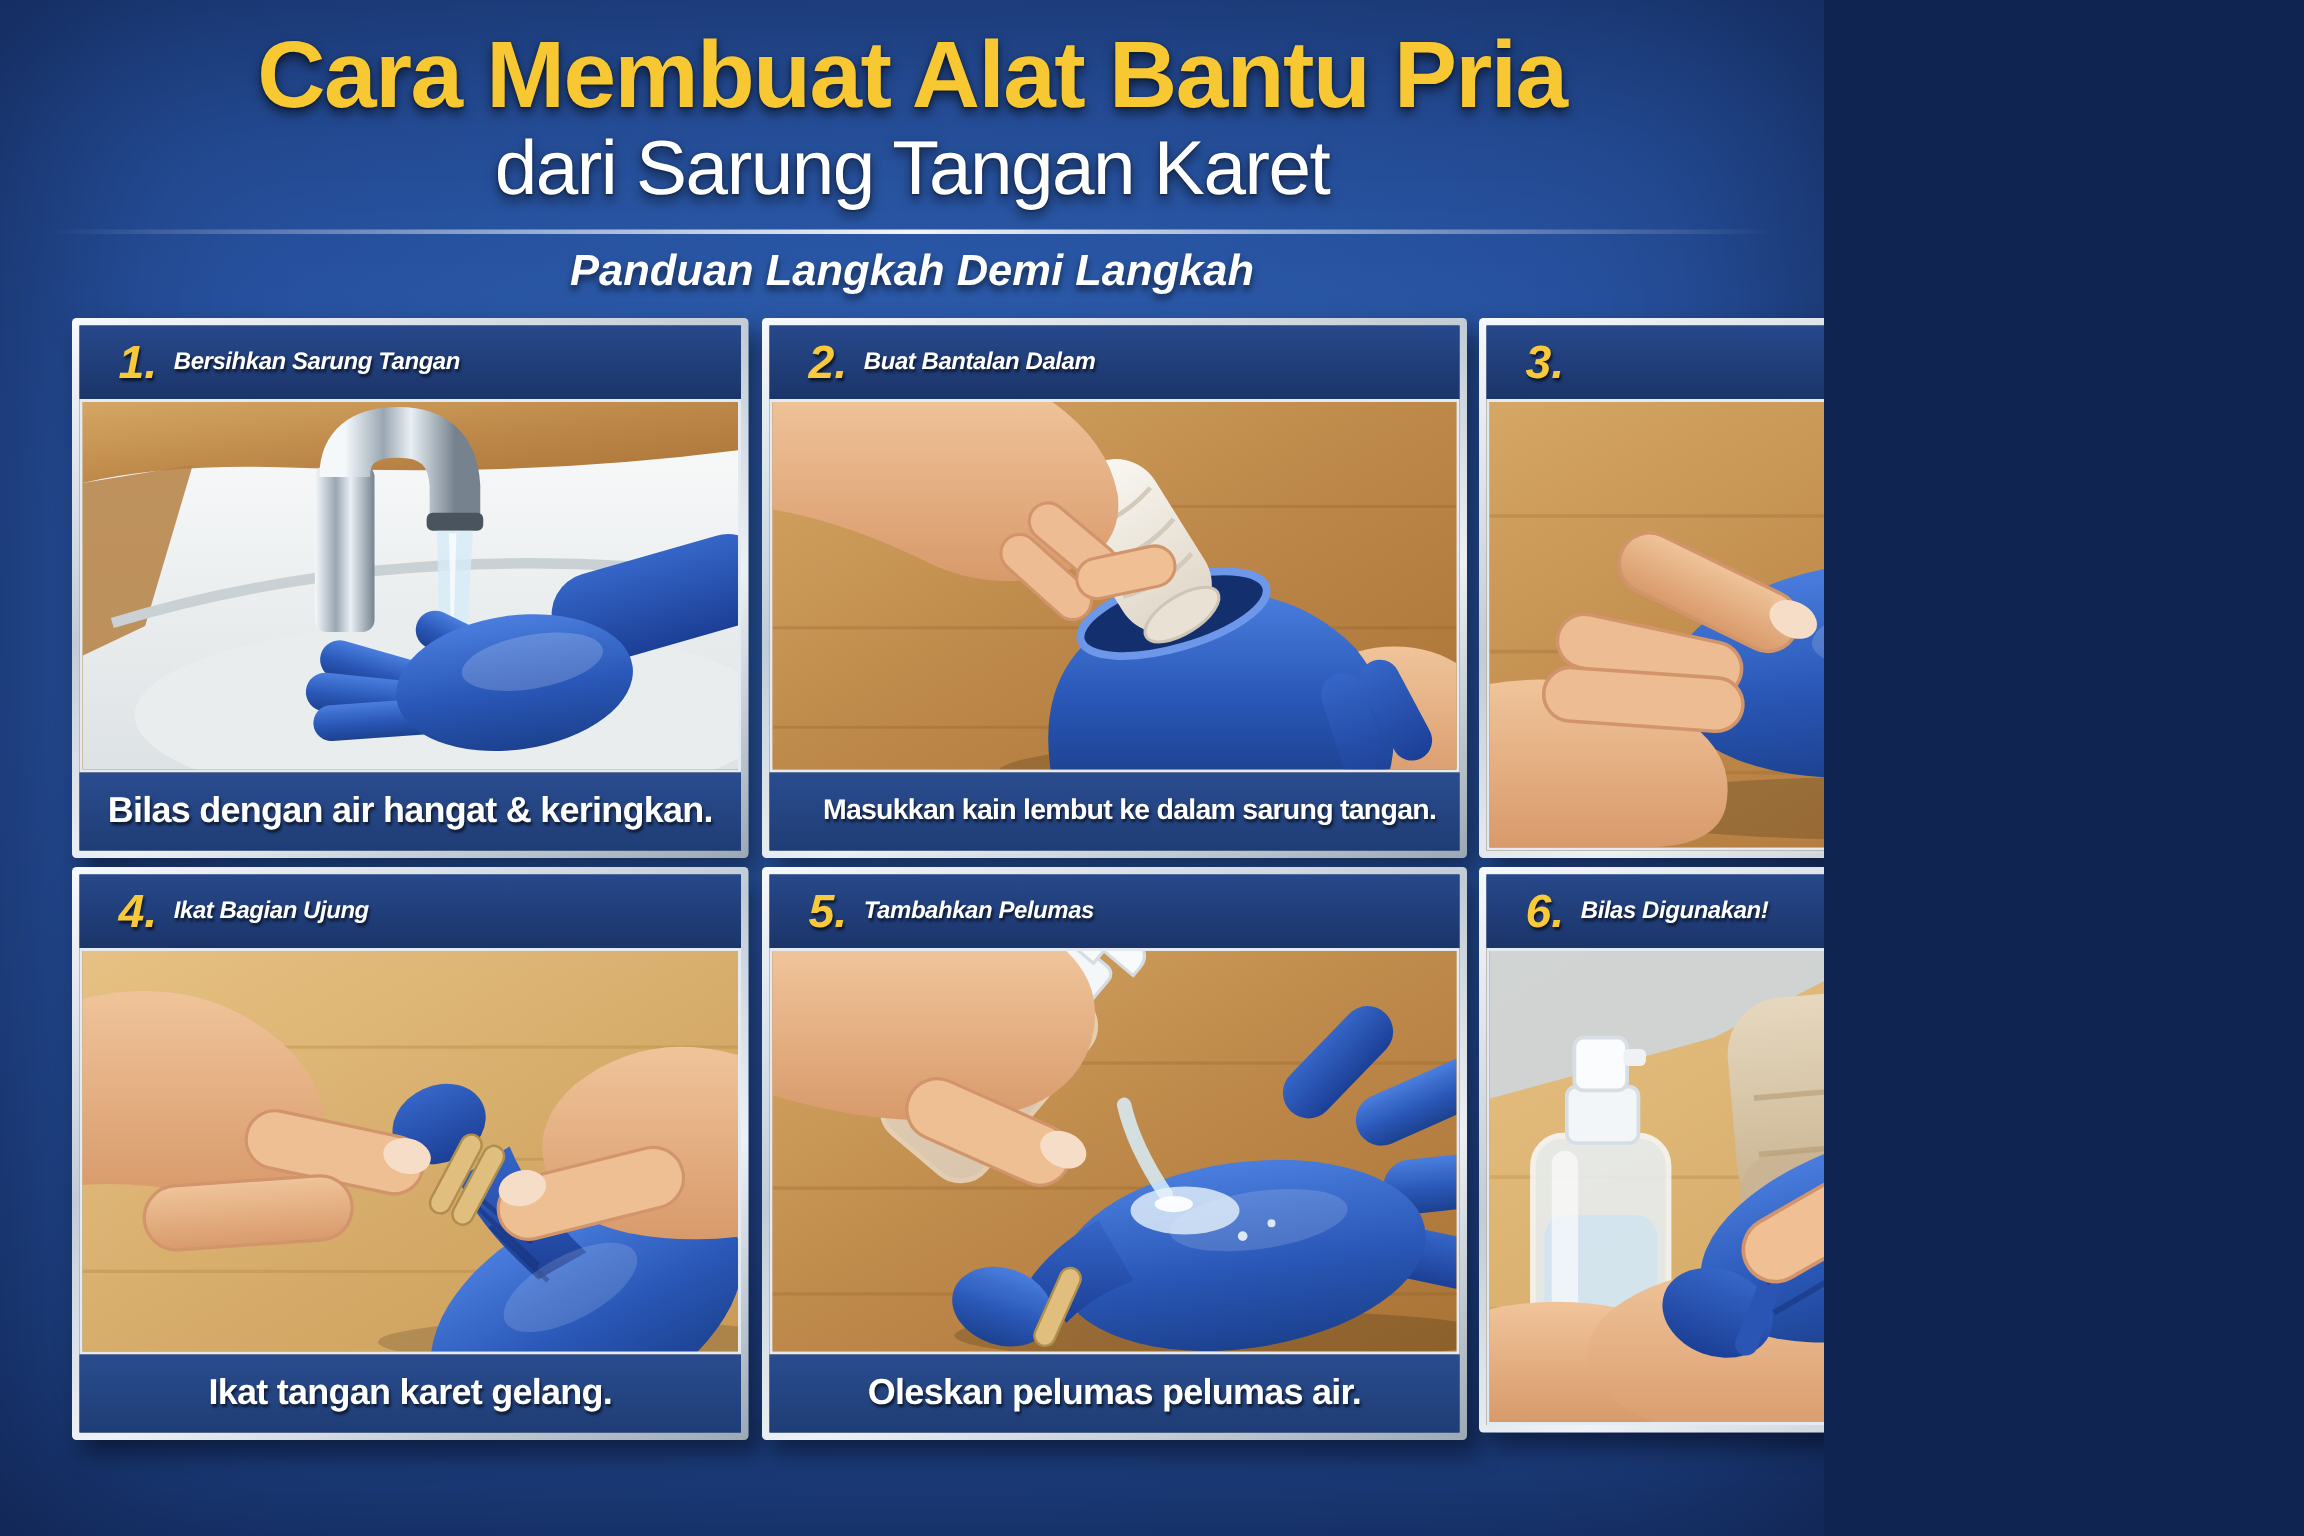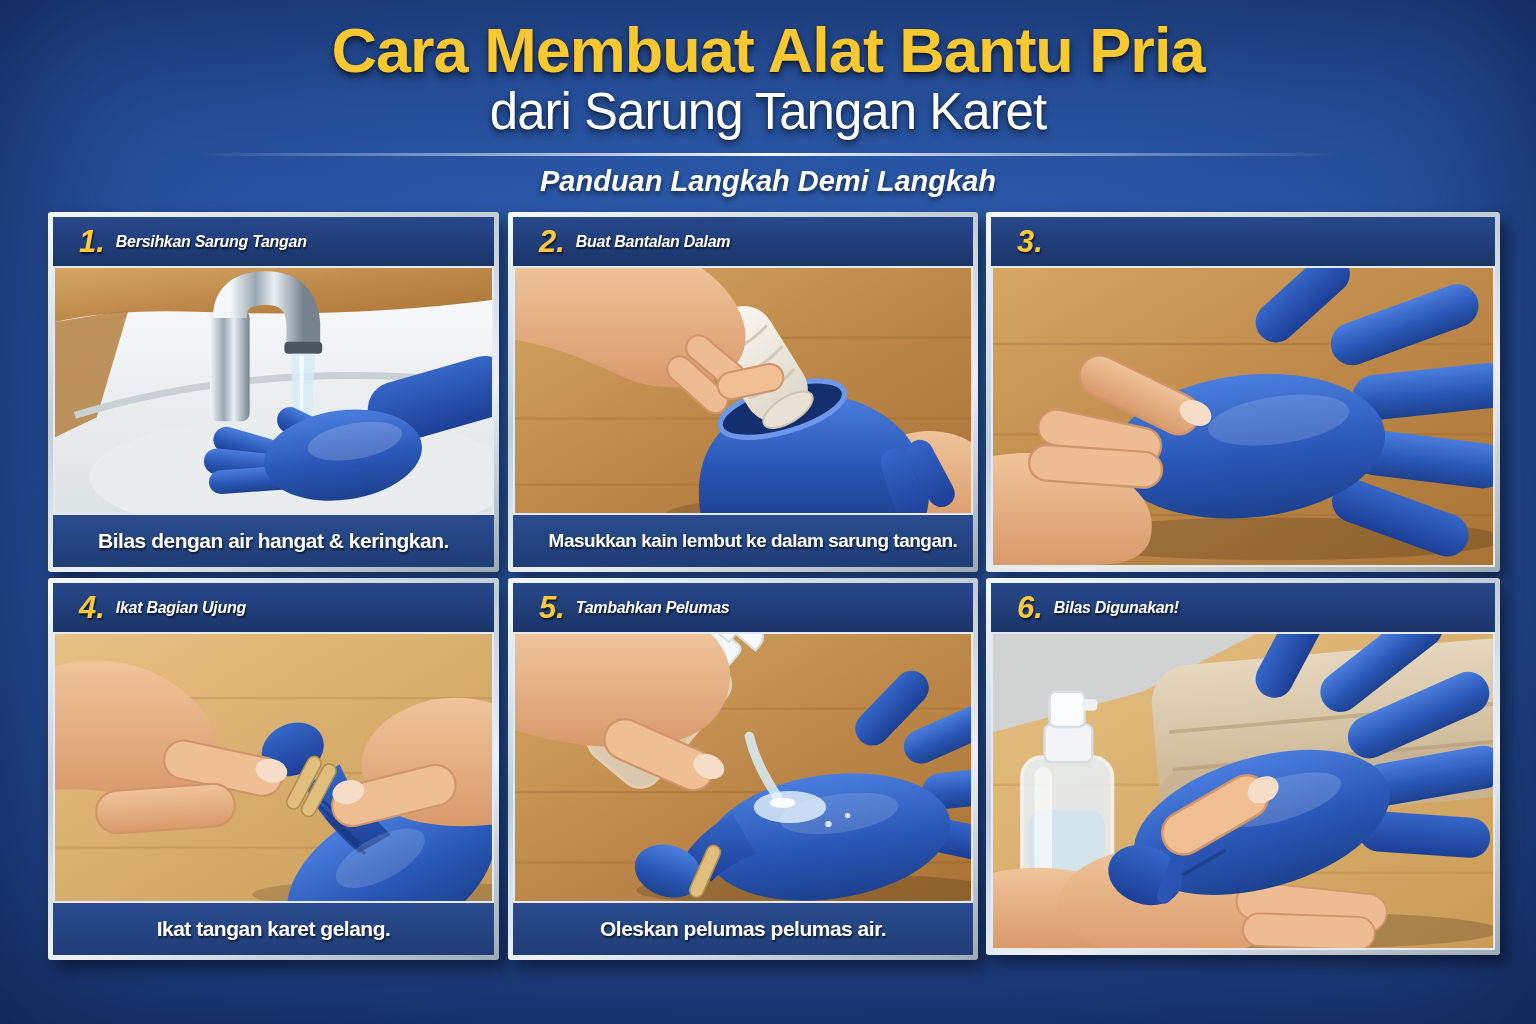--- a/index.html
+++ b/index.html
@@ -1,17 +1,17 @@
 <!DOCTYPE html>
 <html><head>
 <meta charset="utf-8">
 <style>
   html,body{margin:0;padding:0;background:#0f2450;}
   .poster{
-    position:relative;width:1536px;height:1024px;overflow:hidden;
+    position:relative;width:1216px;height:1024px;overflow:hidden;
     font-family:"Liberation Sans", sans-serif;
     background:
       radial-gradient(120% 90% at 50% 40%, #2f63b4 0%, #27519e 38%, #1d3f80 70%, #152f63 100%);
     box-shadow:inset 0 0 160px rgba(0,0,20,.45);
   }
   
   .masthead{position:absolute;top:0;left:0;right:0;text-align:center;padding-top:14px;}
   .title-line1{
     margin:0;color:#f7c832;font-size:63px;font-weight:bold;letter-spacing:-1px;
     text-shadow:0 4px 7px rgba(0,0,0,.55), 0 1px 2px rgba(0,0,0,.5);
@@ -55,21 +55,21 @@
     white-space:nowrap;text-shadow:1px 2px 2px rgba(0,0,0,.65);letter-spacing:-0.3px;
   }
   .p3 .step-title{font-size:23px;}
   .photo{flex:1 1 auto;overflow:hidden;border:2px solid #e3eaf1;background:#b5813f;}
   .photo svg{width:100%;height:100%;display:block;}
   .panel-caption{
     flex:0 0 52px;display:flex;align-items:center;justify-content:center;
     background:linear-gradient(180deg,#2a4c8f 0%, #1f3d75 100%);
   }
   .panel-caption span{
-    color:#ffffff;font-weight:bold;font-size:21px;white-space:nowrap;letter-spacing:-0.5px;
+    color:#ffffff;font-weight:bold;font-size:24px;white-space:nowrap;letter-spacing:-0.5px;
     text-shadow:1px 2px 2px rgba(0,0,0,.65);
   }
   .p2 .panel-caption span{font-size:19px;padding-left:20px;}
   .hidden-defs{position:absolute;width:0;height:0;overflow:hidden;}
 </style>
 </head>
 <body>
 
 <svg class="hidden-defs" aria-hidden="true">
   <defs>

